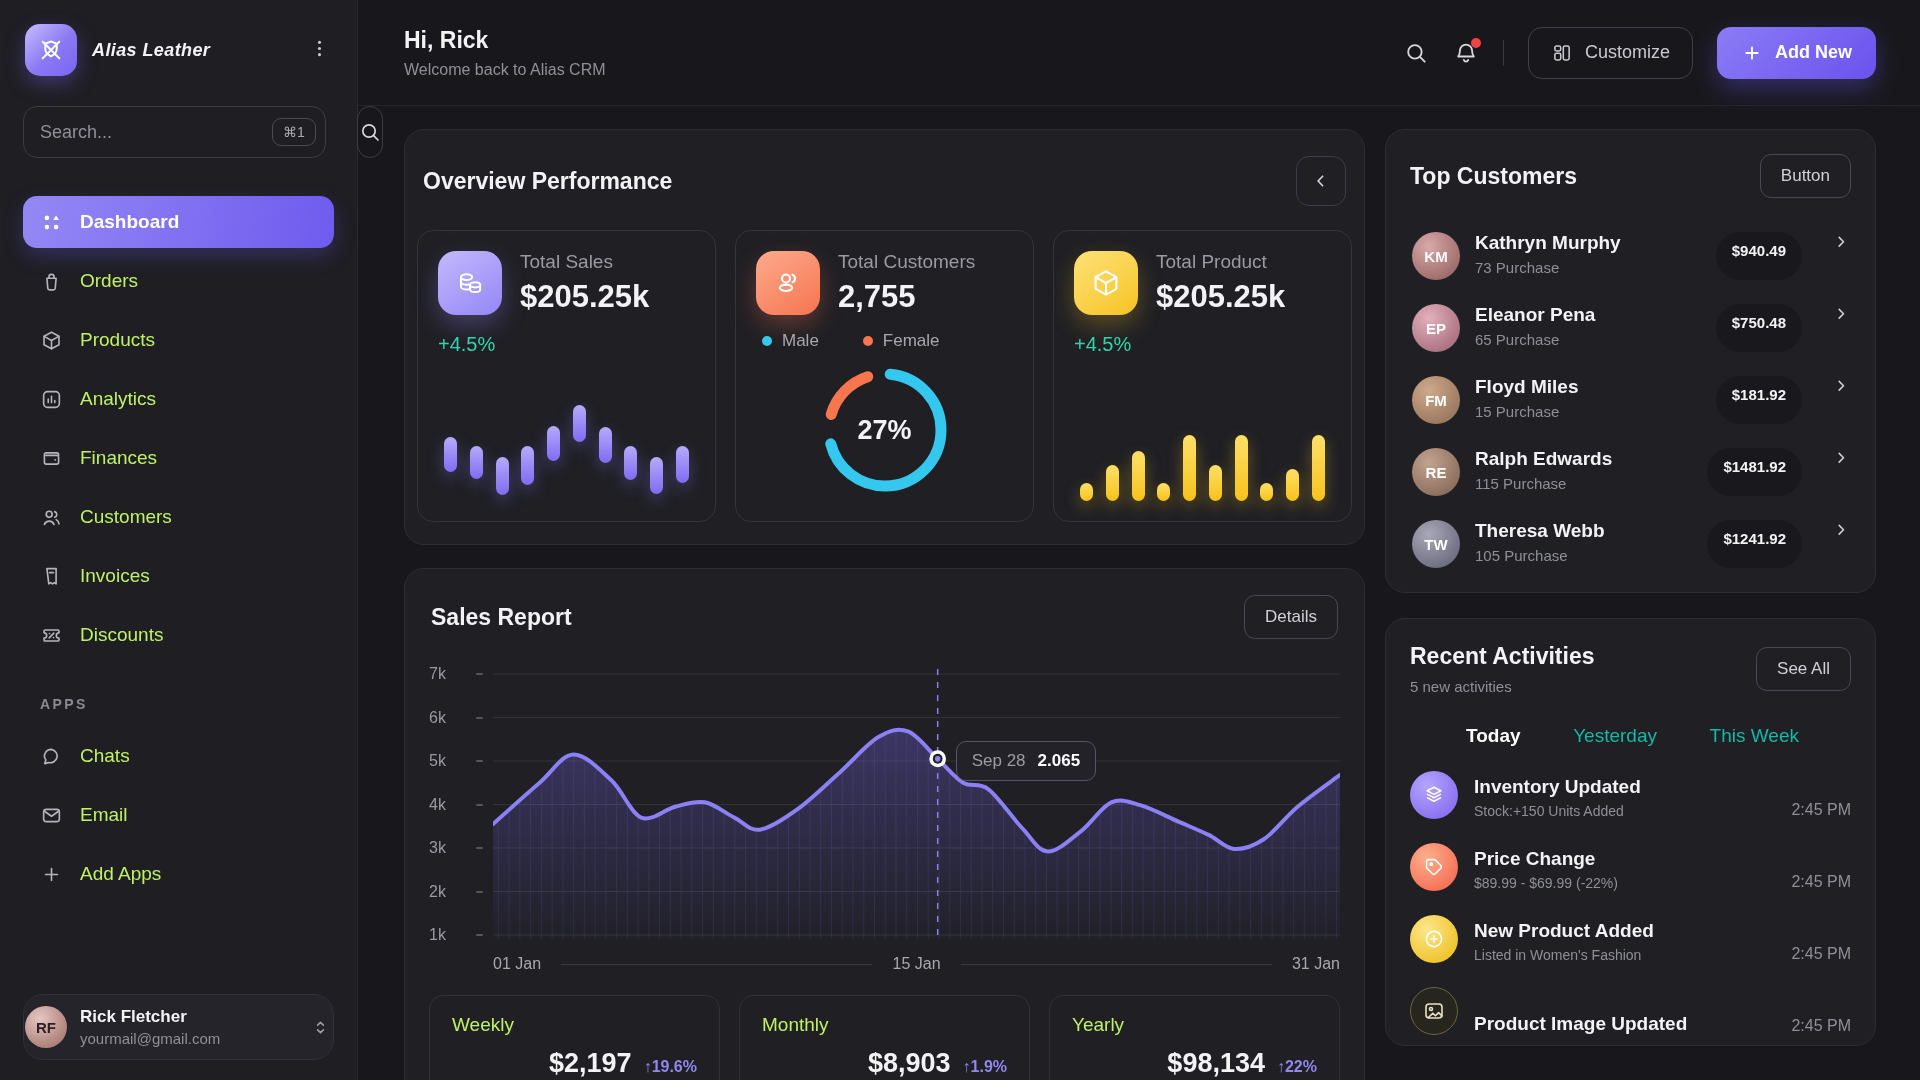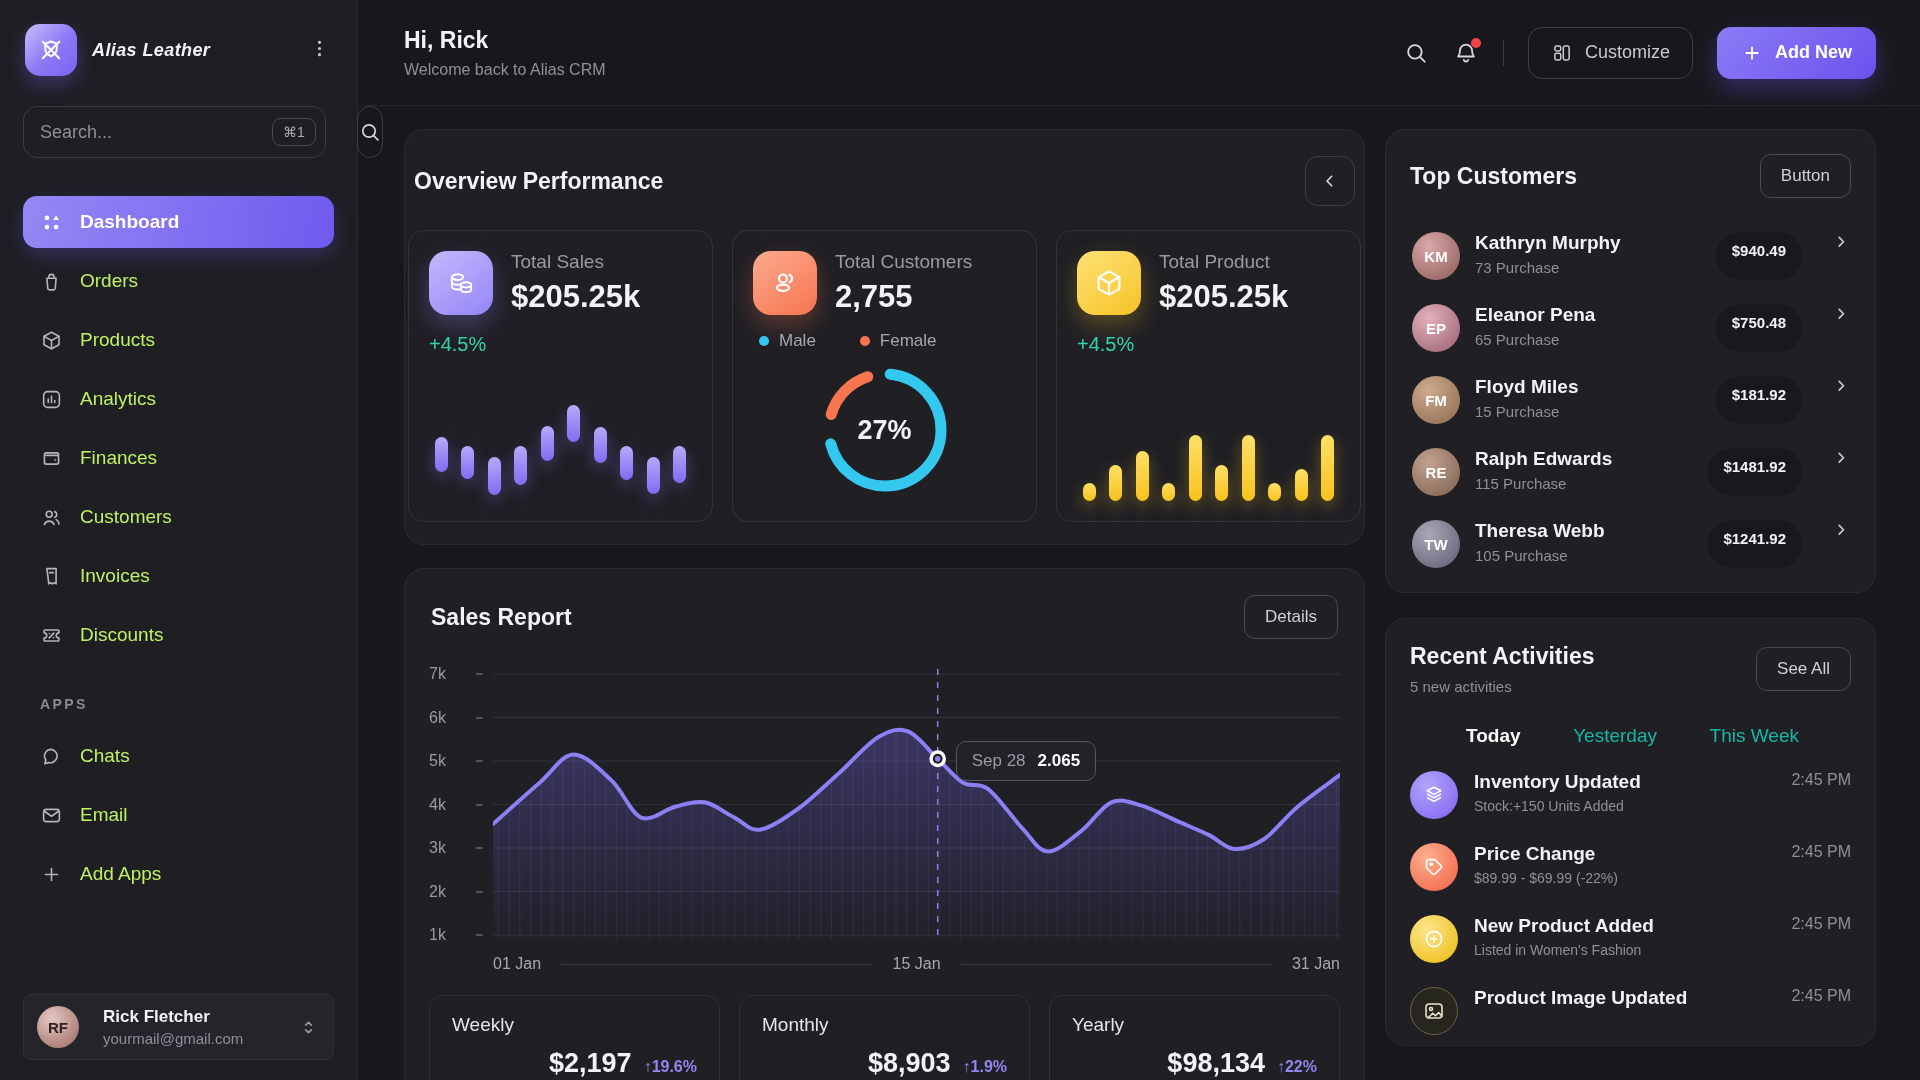--- a/index.html
+++ b/index.html
@@ -21,21 +21,21 @@
   .search-box { flex:1; height:52px; border:1px solid #3c3c46; border-radius:14px; display:flex; align-items:center; padding:0 9px 0 16px; }
   .search-box input { background:transparent; border:none; outline:none; color:#e7e7ea; font-size:18px; flex:1; min-width:0; font-family:inherit; }
   .search-box input::placeholder { color:#8f8f99; }
   .kbd { border:1px solid #4a4a55; border-radius:9px; padding:5px 10px; color:#a9a9b3; font-size:14px; }
   .search-btn { width:55px; height:52px; border:1px solid #3c3c46; border-radius:14px; background:transparent; display:grid; place-items:center; color:#d6d6dc; }
   .nav-item { height:52px; border-radius:14px; display:flex; align-items:center; gap:17px; padding:0 17px; color:#bef264; font-size:19px; margin-bottom:7px; }
   .nav-item .icn { color:#b4b4be; }
   .nav-item.active { background:linear-gradient(100deg,#9488f5,#6f5bee); color:#fff; font-weight:700; box-shadow:0 8px 20px rgba(111,91,238,.28); }
   .nav-item.active .icn { color:#fff; }
   .apps-label { margin:28px 17px 18px; color:#8a8a93; font-size:14px; font-weight:700; letter-spacing:2.4px; }
-  .user-card { margin-top:auto; background:#24242a; border:1px solid #30303a; border-radius:8px; padding:11px 13px; display:flex; align-items:center; gap:24px; }
+  .user-card { margin-top:auto; background:#24242a; border:1px solid #30303a; border-radius:20px; padding:11px 1px; display:flex; align-items:center; gap:13px; }
   .user-avatar { width:42px; height:42px; border-radius:50%; background:radial-gradient(circle at 35% 30%,#e5c6c2,#9a6a60); display:grid; place-items:center; font-size:15px; font-weight:700; color:#2e2024; flex-shrink:0; }
   .user-name { font-size:17px; font-weight:700; }
   .user-email { font-size:15px; color:#8f8f99; margin-top:3px; }
   .unfold { margin-left:auto; color:#9a9aa4; }
 
   
   .main { flex:1; display:flex; flex-direction:column; min-width:0; }
   .topbar { height:106px; flex-shrink:0; display:flex; align-items:center; padding:0 44px 0 46px; border-bottom:1px solid #242429; }
   .greet h1 { font-size:23px; font-weight:700; }
   .greet .sub { font-size:16px; color:#8f8f99; margin-top:7px; }
@@ -52,21 +52,21 @@
   .content { flex:1; display:flex; gap:20px; padding:23px 44px 0 46px; overflow:hidden; }
   .col-left { width:961px; flex-shrink:0; display:flex; flex-direction:column; gap:23px; }
   .col-right { flex:1; display:flex; flex-direction:column; gap:25px; min-width:0; }
   .card { background:#1f1f24; border:1px solid #2c2c34; border-radius:20px; }
   .card-head { display:flex; align-items:center; justify-content:space-between; }
   .card-title { font-size:23px; font-weight:700; }
   .sq-btn { width:50px; height:50px; border:1px solid #3e3e4a; border-radius:13px; background:transparent; color:#d6d6dc; display:grid; place-items:center; }
   .chip-btn { border:1px solid #494956; border-radius:11px; background:transparent; color:#d0d0d8; font-size:17px; padding:11px 20px; font-family:inherit; }
 
   
-  .overview { padding:26px 3px 22px; }
+  .overview { padding:26px 12px 22px; }
   .overview .card-head { padding:0 6px 0 6px; margin-bottom:24px; }
   .stat-row { display:flex; gap:19px; }
   .stat-card { flex:1; height:292px; border:1px solid #34343f; border-radius:16px; padding:20px; display:flex; flex-direction:column; }
   .stat-top { display:flex; align-items:center; gap:18px; }
   .tile { width:64px; height:64px; border-radius:18px; display:grid; place-items:center; color:#fff; flex-shrink:0; }
   .tile svg { width:32px; height:32px; }
   .tile.purple { background:linear-gradient(145deg,#c3b9fc,#9486f7); box-shadow:0 10px 24px rgba(148,134,247,.30); }
   .tile.orange { background:linear-gradient(145deg,#fcab8e,#f7744f); box-shadow:0 10px 24px rgba(247,116,79,.30); }
   .tile.yellow { background:linear-gradient(145deg,#fde277,#f7c325); box-shadow:0 10px 24px rgba(247,195,37,.28); color:#fff; }
   .stat-lbl { font-size:19px; color:#9a9aa4; }
@@ -92,21 +92,21 @@
   .ytick .dash { width:7px; height:2px; background:#55555f; border-radius:1px; }
   .plot { flex:1; height:270px; position:relative; }
   .plot svg.main-line { width:100%; height:270px; display:block; }
   .tooltip { position:absolute; display:flex; gap:12px; align-items:center; padding:9px 15px; background:#222228; border:1.5px solid #55556a; border-radius:10px; white-space:nowrap; }
   .t-date { color:#9b9ba4; font-size:17px; }
   .t-val { color:#fff; font-size:17px; font-weight:700; }
   .xaxis { display:flex; align-items:center; margin-top:16px; padding-left:64px; color:#a7a7b0; font-size:16px; }
   .xaxis .xline { flex:1; height:1px; background:#3a3a42; margin:0 20px; }
   .period-row { display:flex; gap:19px; margin-top:22px; }
   .period-card { flex:1; border:1px solid #30303a; border-radius:14px; padding:18px 22px; }
-  .p-lbl { font-size:19px; color:#e5e5e5; }
+  .p-lbl { font-size:19px; color:#bef264; }
   .p-line { display:flex; align-items:baseline; gap:12px; margin-top:12px;justify-content:flex-end; }
   .p-val { font-size:27px; font-weight:700; }
   .p-delta { font-size:16px; font-weight:700; color:#9187f0; }
 
   
   .top-customers { padding:24px 24px 10px; }
   .top-customers .card-head { margin-bottom:24px; }
   .cust-row { display:flex; gap:15px; padding:10px 0 10px 2px; margin-bottom:4px; }
   .cavatar { width:48px; height:48px; border-radius:50%; display:grid; place-items:center; font-size:15px; font-weight:700; color:#fff; flex-shrink:0; }
   .cname { font-size:19px; font-weight:700; }
@@ -114,21 +114,21 @@
   .price-pill { margin-left:auto; background:#19191d; border-radius:999px; padding:10px 16px; font-size:15px; font-weight:700; }
   .cchev { color:#cfcfd6; margin-left:14px; }
   .cchev svg { width:20px; height:20px; }
 
   
   .recent-activities { padding:24px 24px 10px; }
   .ra-sub { font-size:15px; color:#8f8f99; margin-top:8px; }
   .ra-tabs { display:flex; justify-content:space-between; padding:0 52px 0 56px; margin-top:30px; }
   .ra-tab { font-size:19px; color:#14b8a6; }
   .ra-tab.active { color:#fff; font-weight:700; }
-  .ra-item { display:flex; align-items:flex-start; gap:16px; margin-top:24px; }
+  .ra-item { display:flex; align-items:flex-end; gap:16px; margin-top:24px; }
   .ra-ico { width:48px; height:48px; border-radius:50%; display:grid; place-items:center; color:#fff; flex-shrink:0; }
   .ra-ico svg { width:24px; height:24px; }
   .ra-ico.purple { background:radial-gradient(circle at 35% 30%,#b3a5fb,#7e61f0); }
   .ra-ico.orange { background:radial-gradient(circle at 35% 30%,#fcaf8d,#f35f46); }
   .ra-ico.yellow { background:radial-gradient(circle at 35% 30%,#fde68a,#ecb90f); }
   .ra-ico.dark { background:#26261f; border:1px solid #6e6242; color:#e8e2c8; }
   .ra-title { font-size:19px; font-weight:700; }
   .ra-desc { font-size:14px; color:#8f8f99; margin-top:5px; }
   .ra-time { margin-left:auto; font-size:16px; color:#8f8f99; }
 </style>

